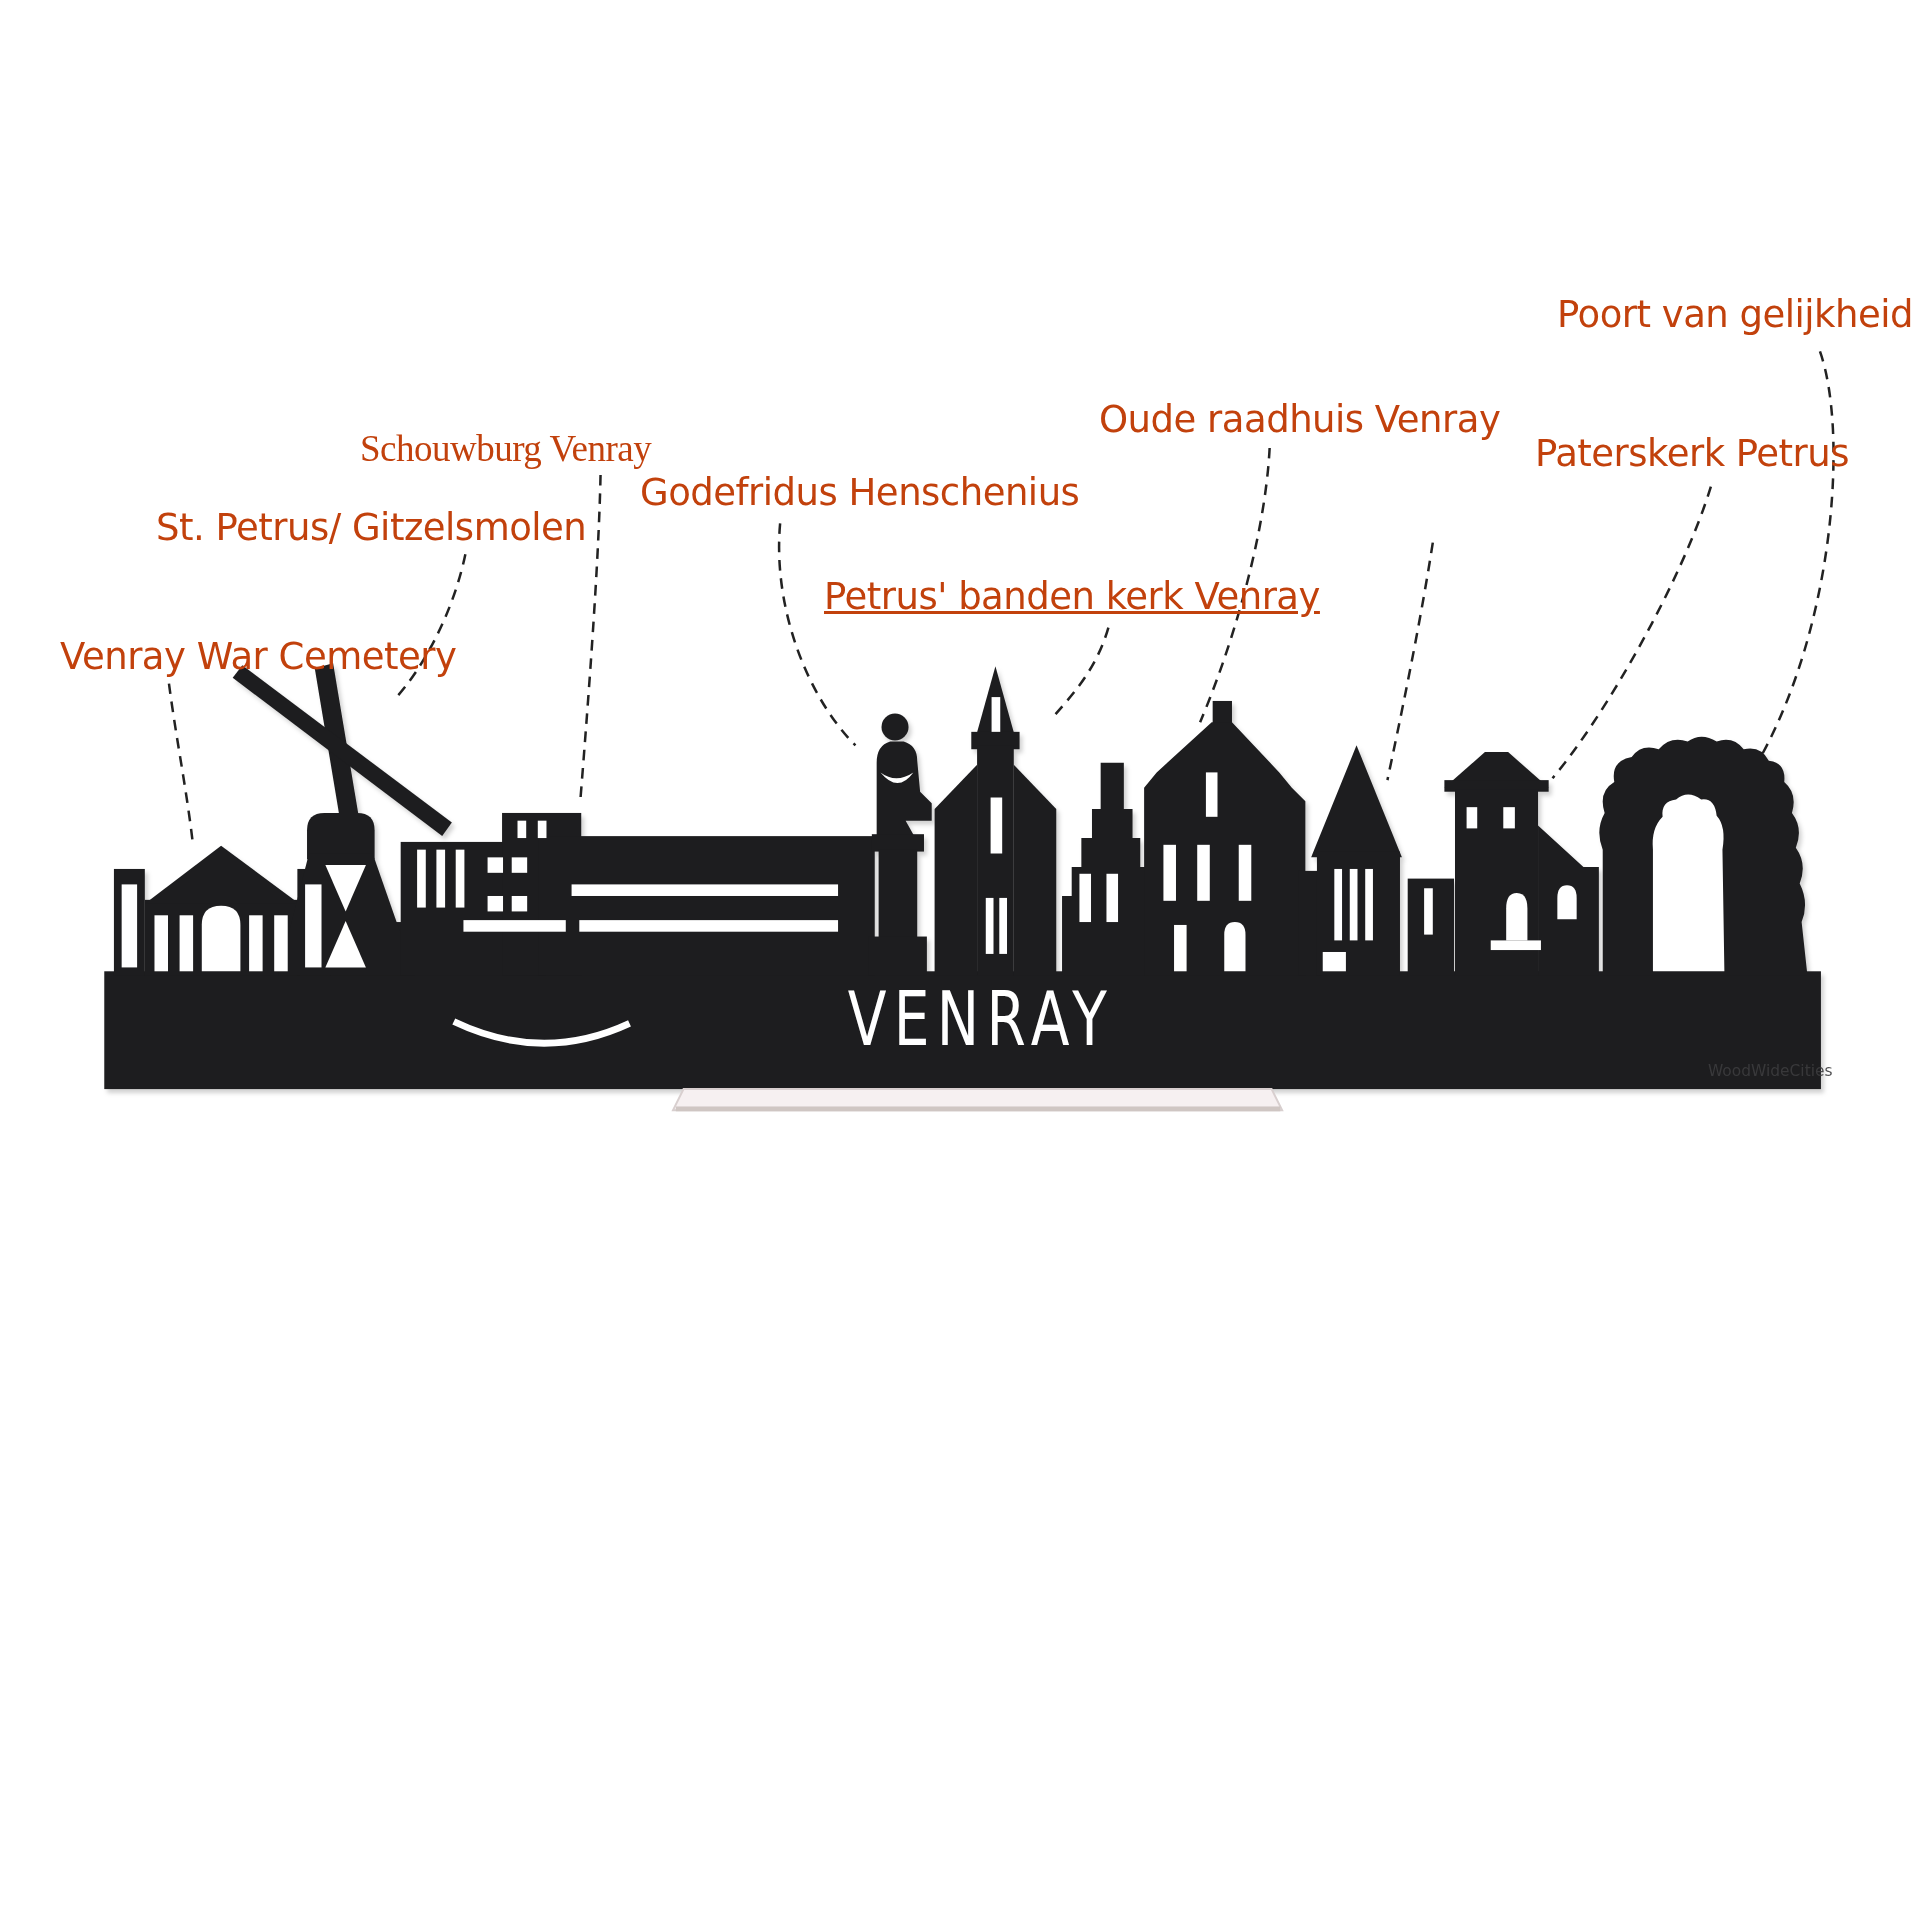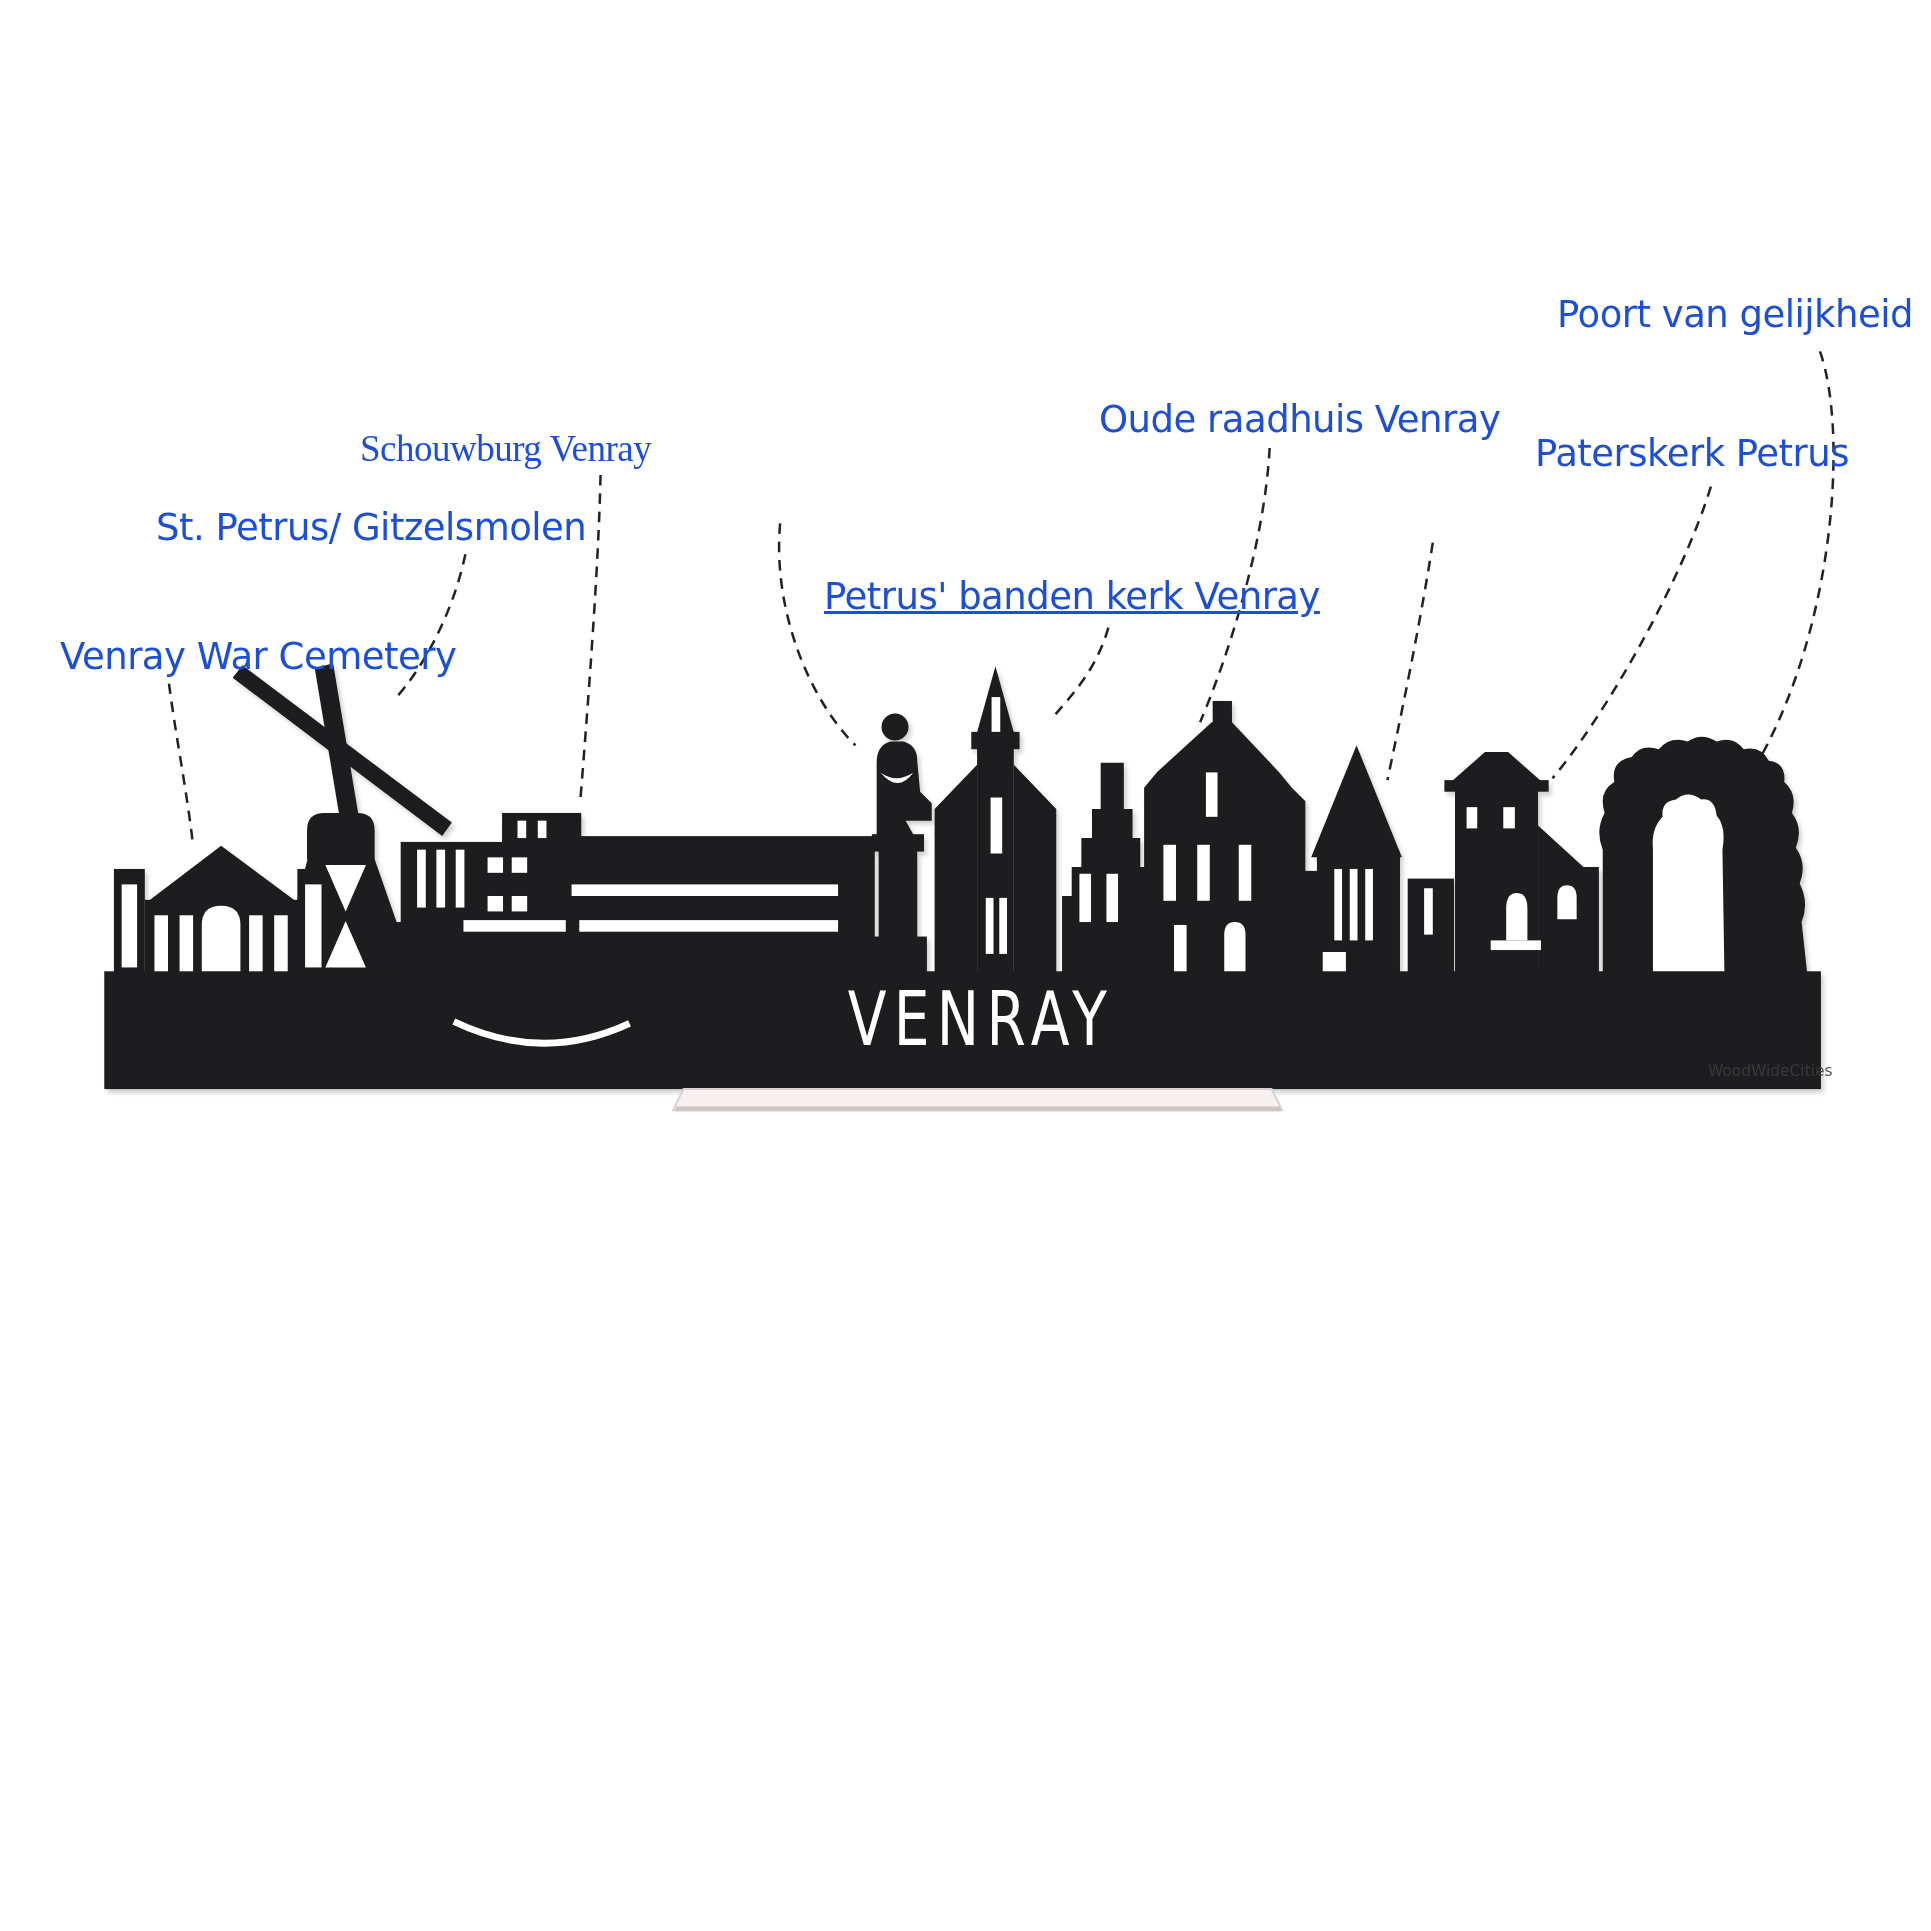--- a/index.html
+++ b/index.html
@@ -2,21 +2,21 @@
 <html><head>
 <meta charset="utf-8">
 <style>
   html,body{margin:0;padding:0;background:#fff;}
   #stage{
     position:relative;width:1931px;height:1931px;background:#fff;
     font-family:"DejaVu Sans", sans-serif;overflow:hidden;
   }
   #skyline-svg{position:absolute;left:0;top:0;width:1931px;height:1931px;}
   .annotation{
-    position:absolute;font-size:37px;letter-spacing:-0.5px;color:#1d4ed8;
+    position:absolute;font-size:37px;letter-spacing:-0.5px;color:#c2410c;
     white-space:nowrap;line-height:1.1;font-family:"DejaVu Sans", sans-serif;text-align:right;
   }
   .lbl-1{left:60px;  top:637px;}
   .lbl-2{left:156px; top:508px;}
   .lbl-3{left:360px; top:429px;font-family:Liberation Serif, serif;}
   .lbl-4{left:640px; top:473px;}
   .lbl-5{left:824px; top:577px;text-decoration:underline;}
   .lbl-6{left:1099px;top:400px;}
   .lbl-7{left:1284px;top:495px;}
   .lbl-8{left:1535px;top:434px;}
@@ -173,19 +173,20 @@
 
     <g>
       <polygon points="708,1128 1317,1128 1328,1150 697,1150" fill="#f6f0f1" stroke="#d8cfcf" stroke-width="2"></polygon>
       <rect x="700" y="1146" width="626" height="5" fill="#cfc6c3"></rect>
     </g>
   </svg>
 
   <div class="annotation lbl-2">St. Petrus/ Gitzelsmolen</div>
   <div class="annotation lbl-1">Venray War Cemetery</div>
   <div class="annotation lbl-3">Schouwburg Venray</div>
+  <div class="annotation lbl-4">Godefridus Henschenius</div>
   <div class="annotation lbl-5">Petrus' banden kerk Venray</div>
   <div class="annotation lbl-6">Oude raadhuis Venray</div>
   <div class="annotation lbl-8">Paterskerk Petrus</div>
   <div class="annotation lbl-9">Poort van gelijkheid</div>
 
 </div>
 
 
 </body></html>

